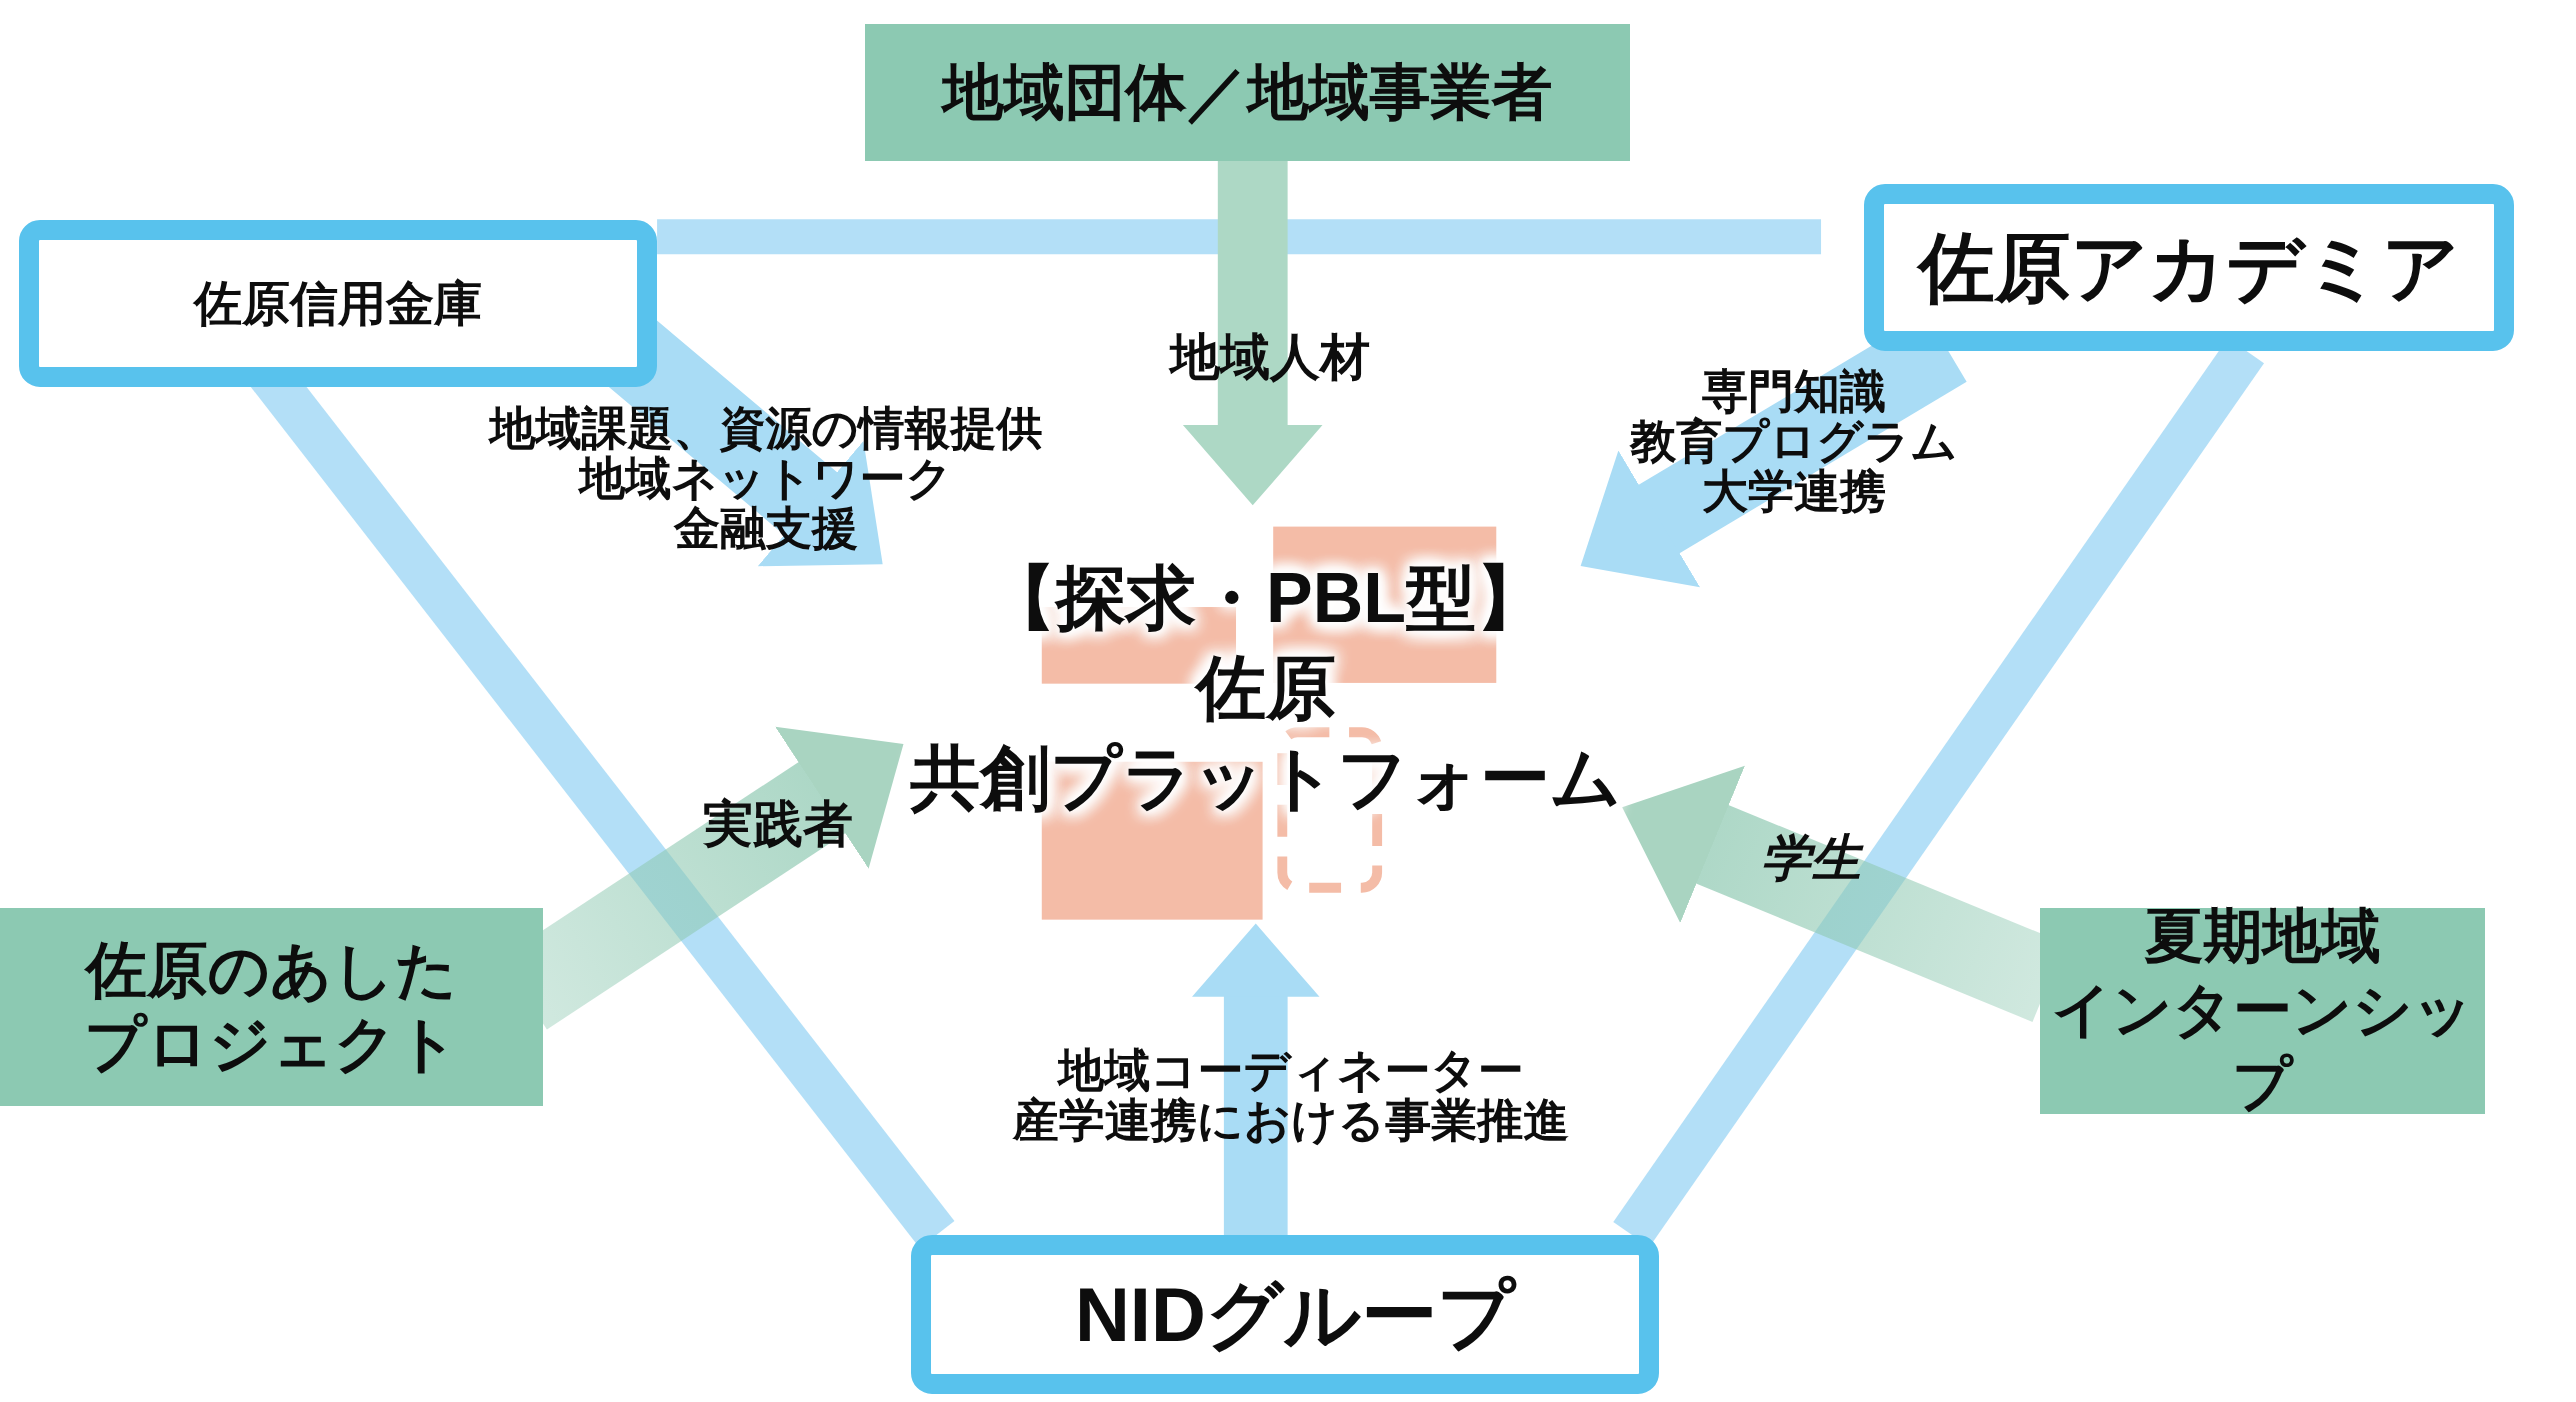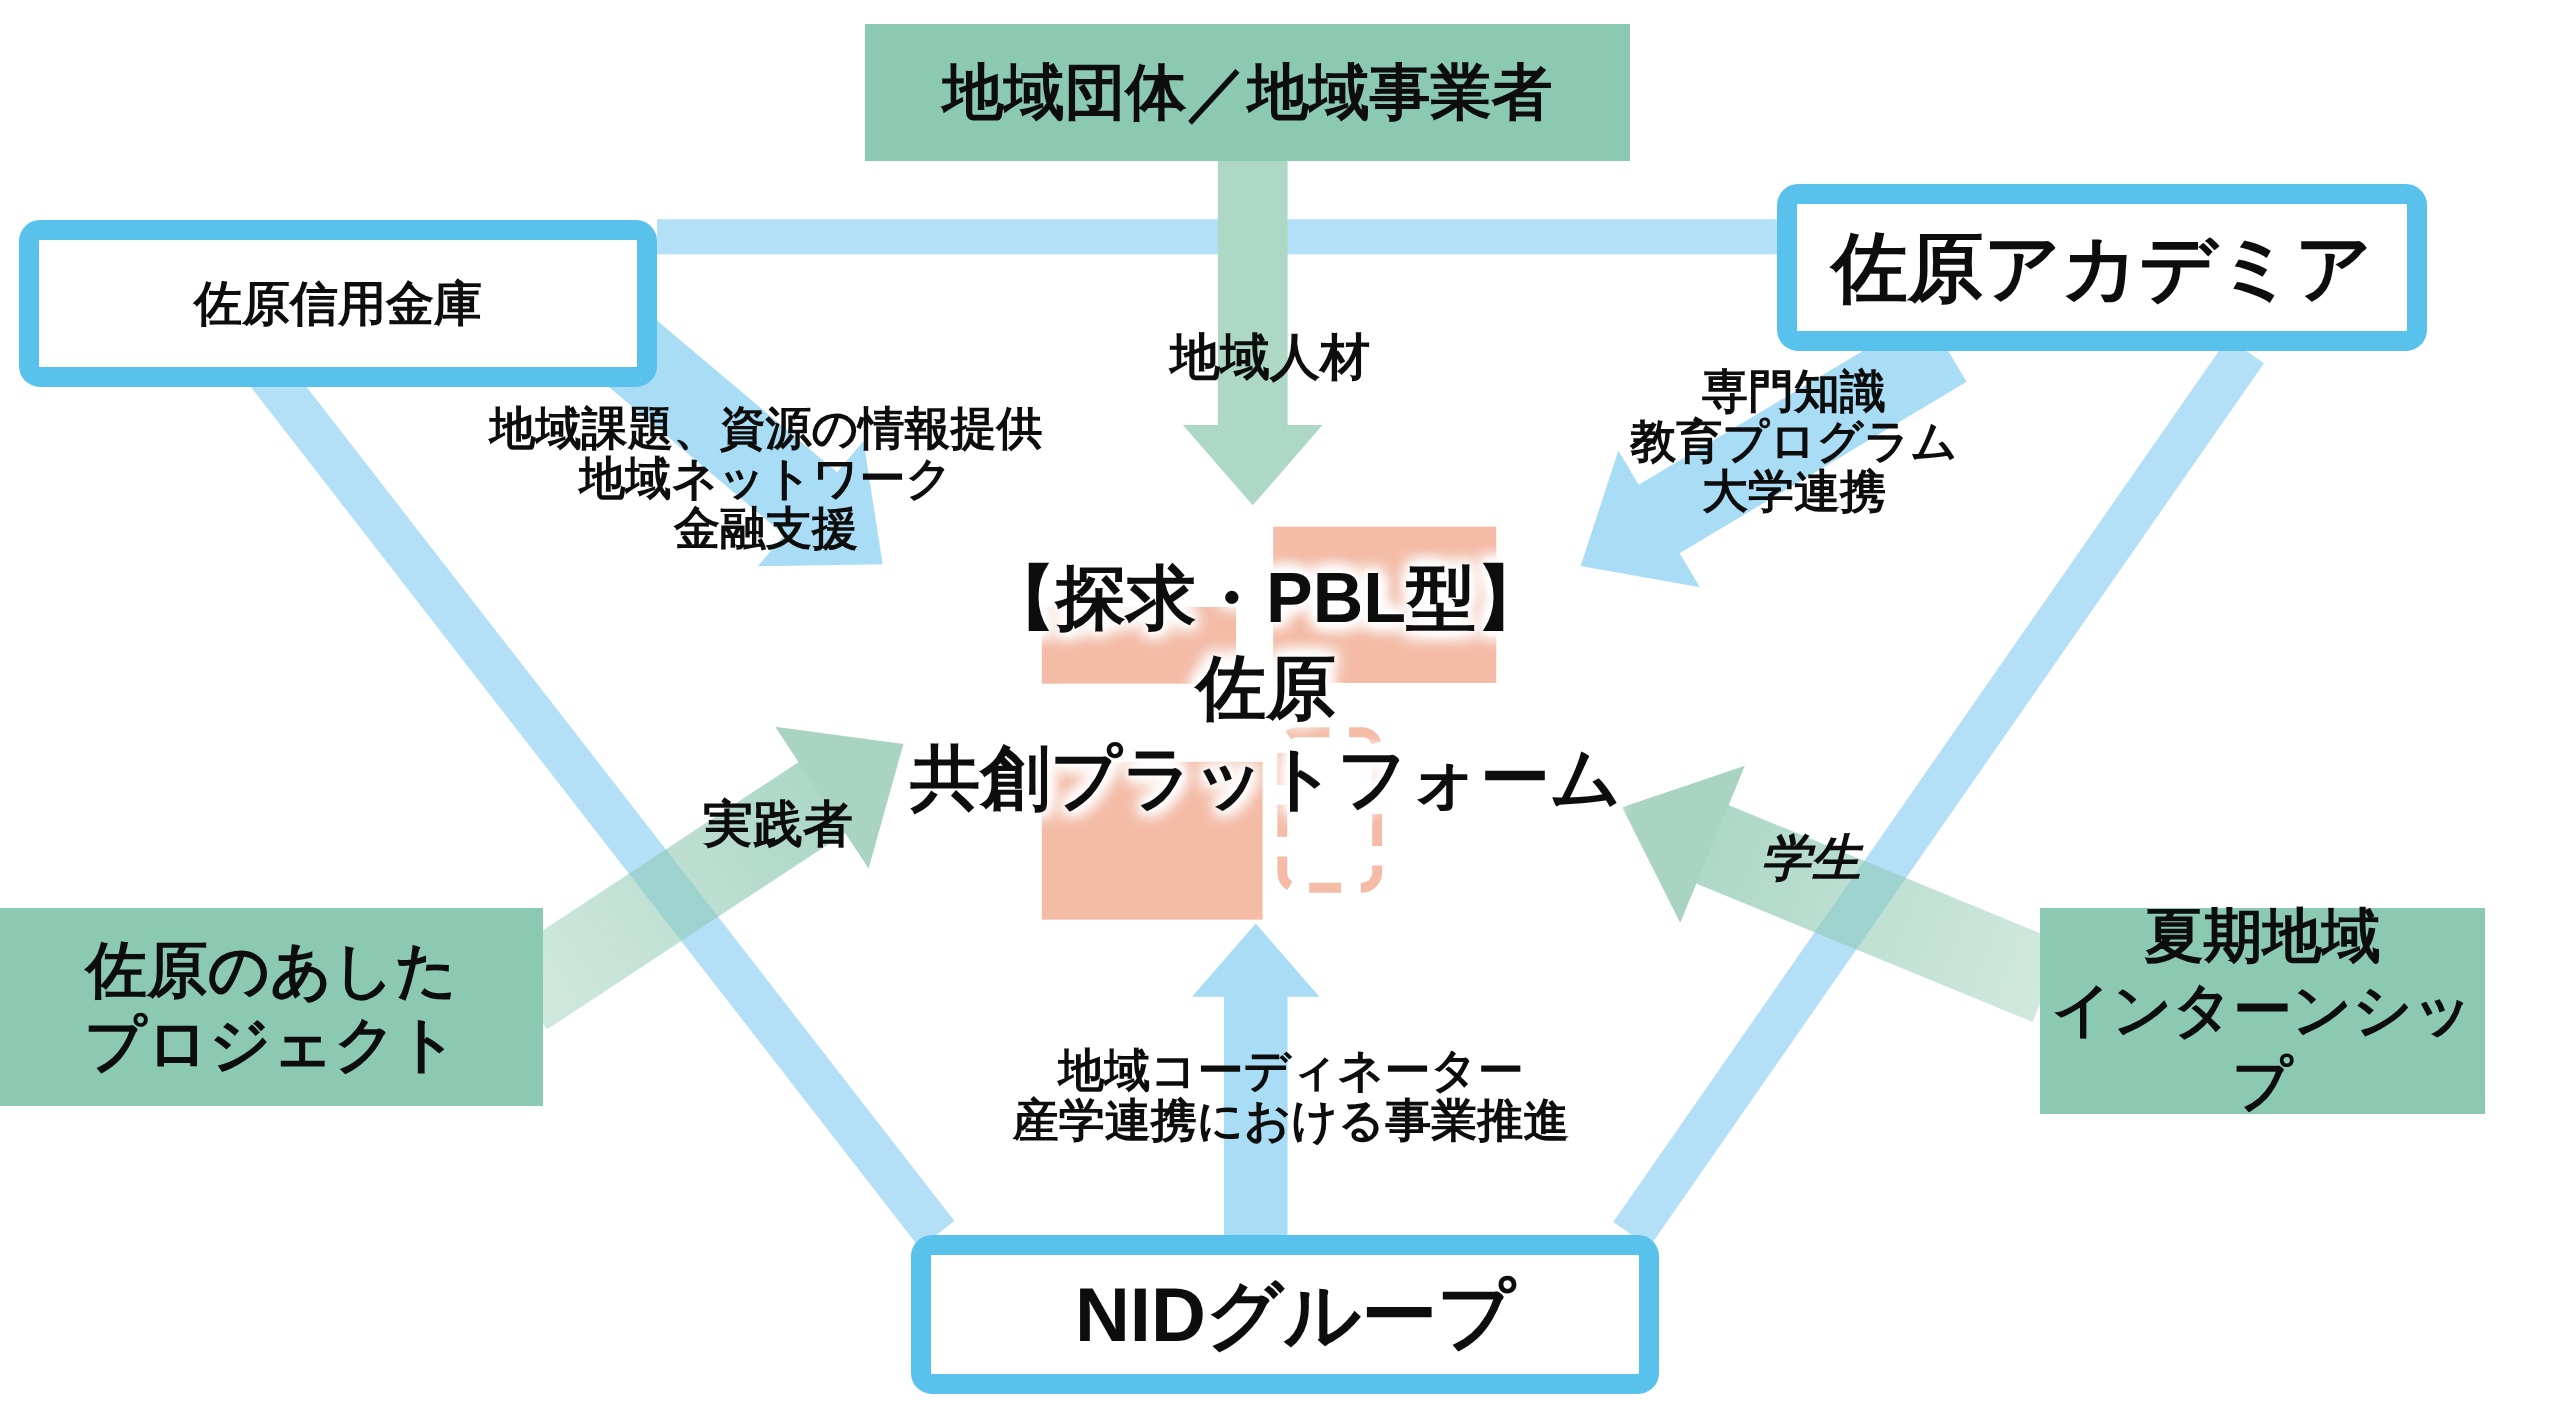--- a/index.html
+++ b/index.html
@@ -7,21 +7,21 @@
     position:relative;width:2576px;height:1403px;overflow:hidden;background:#fff;
     font-family:"Liberation Sans","DejaVu Sans",sans-serif;color:#0d0d0d;
   }
   #arrow-layer{position:absolute;left:0;top:0;z-index:1;}
   .node{position:absolute;display:flex;flex-direction:column;align-items:center;justify-content:center;
         text-align:center;font-weight:800;z-index:2;box-sizing:border-box;line-height:1.2;}
   .node-green{background:var(--c-green-box,#8CC9B2);color:#0d0d0d;margin-top:24px;}
   .node-blue{background:#ffffff;border:20px solid var(--c-blue-border,#58C2ED);border-radius:21px;font-weight:900;}
   #node-community{left:865px;top:0;width:765px;height:137px;font-size:61px;}
   #node-shinkin{left:19px;top:184px;width:638px;height:167px;font-size:48px;margin-top:36px;}
-  #node-academia{left:1777px;top:184px;width:650px;height:167px;font-size:76px;}
+  #node-academia{left:1864px;top:184px;width:650px;height:167px;font-size:76px;}
   #node-nid{left:911px;top:1235px;width:748px;height:159px;font-size:76px;padding-left:20px;}
   #node-ashita{left:0;top:884px;width:543px;height:198px;font-size:61px;line-height:1.22;}
   #node-internship{left:2040px;top:884px;width:445px;height:206px;font-size:59px;line-height:1.25;}
 
   #center-title{
     position:absolute;left:1266px;top:553px;transform:translateX(-50%);z-index:4;
     text-align:center;font-size:70px;font-weight:900;line-height:90px;white-space:nowrap;
     text-shadow:0 0 9px #fff,0 0 9px #fff,0 0 18px #fff,0 0 18px #fff,
                 6px 6px 13.7px #fff,-6px -6px 13.7px #fff,6px -6px 13.7px #fff,-6px 6px 13.7px #fff;
   }

